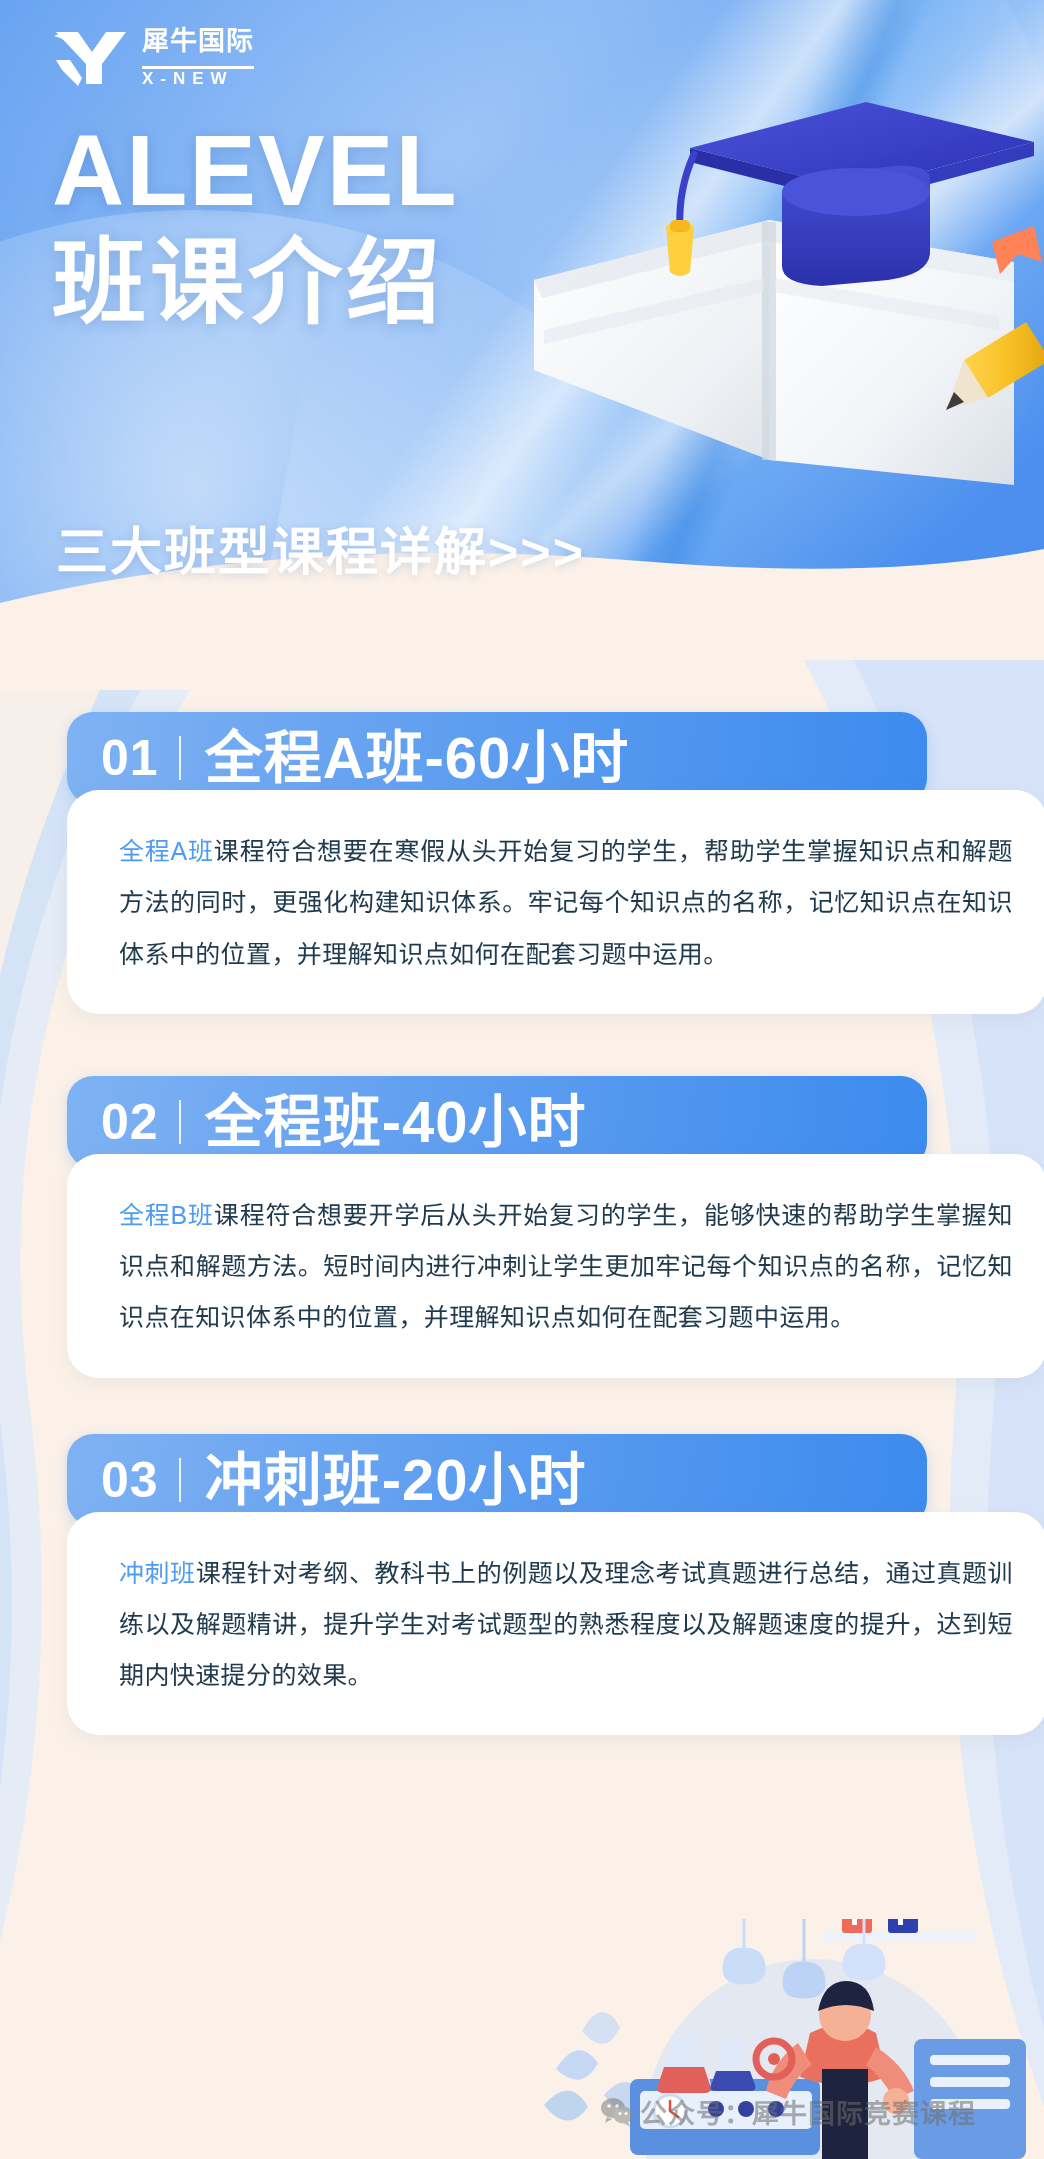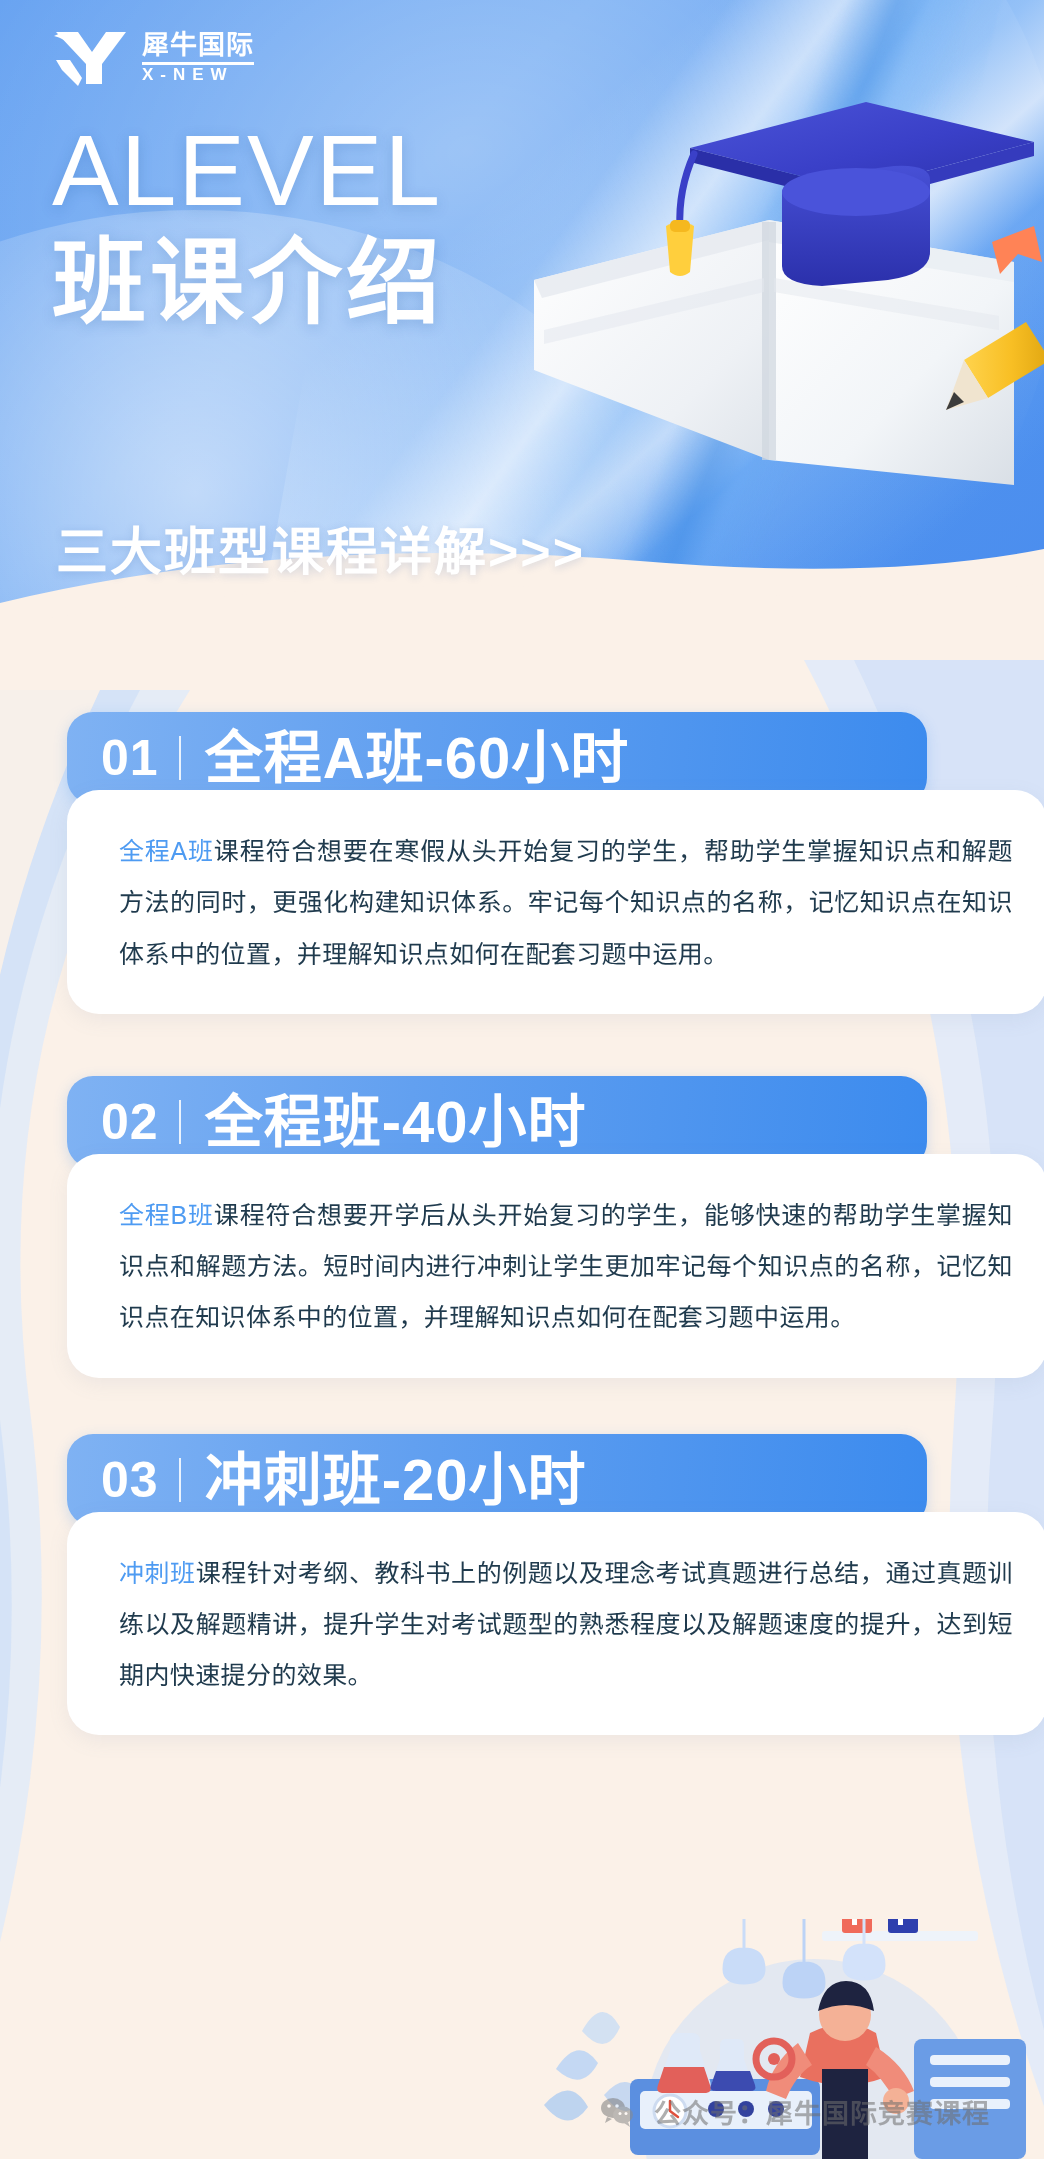--- a/index.html
+++ b/index.html
@@ -110,40 +110,40 @@
   }
   .logo-mark { width: 76px; height: 64px; display: block; }
   .logo-text { display: flex; flex-direction: column; align-items: flex-start; }
   .logo-cn {
     font-size: 27px;
     font-weight: 700;
     color: #ffffff;
     letter-spacing: 1px;
     line-height: 1.08;
     border-bottom: 3px solid #ffffff;
-    padding-bottom: 2px;
+    padding-bottom: 10px;
   }
   .logo-en {
     font-size: 17px;
     font-weight: 700;
     color: #ffffff;
     letter-spacing: 7px;
   }
 
   
   .hero-title {
     position: absolute;
     left: 52px;
     top: 120px;
     z-index: 5;
     color: #ffffff;
   }
   .hero-line1 {
     font-size: 100px;
-    font-weight: 400;
+    font-weight: 700;
     letter-spacing: 2px;
     line-height: 1.0;
     text-shadow: 0 3px 14px rgba(28,80,160,0.22);
   }
   .hero-line2 {
     font-size: 94px;
     font-weight: 800;
     letter-spacing: 4px;
     line-height: 1.18;
     margin-top: 8px;
@@ -272,21 +272,21 @@
     bottom: 0;
     width: 600px;
     height: 240px;
   }
   .watermark {
     position: absolute;
     left: 600px;
     bottom: 28px;
     display: flex;
     align-items: center;
-    gap: 20px;
+    gap: 6px;
     z-index: 9;
     opacity: 0.55;
     margin-top: 23px;
   }
   .wechat-icon { width: 34px; height: 30px; display: block; }
   .watermark-text {
     font-size: 27px;
     font-weight: 600;
     color: #6e6e6e;
     letter-spacing: 1px;

